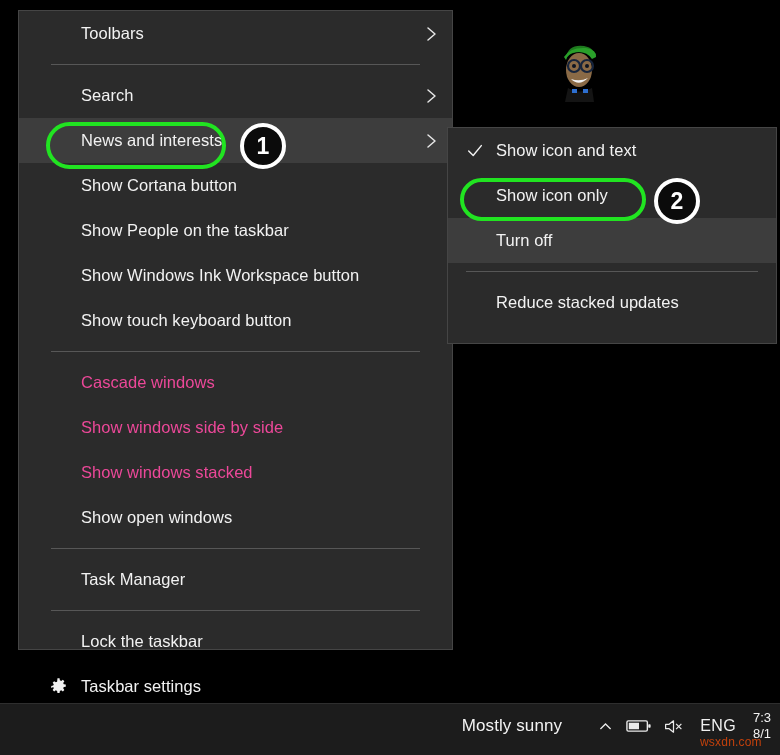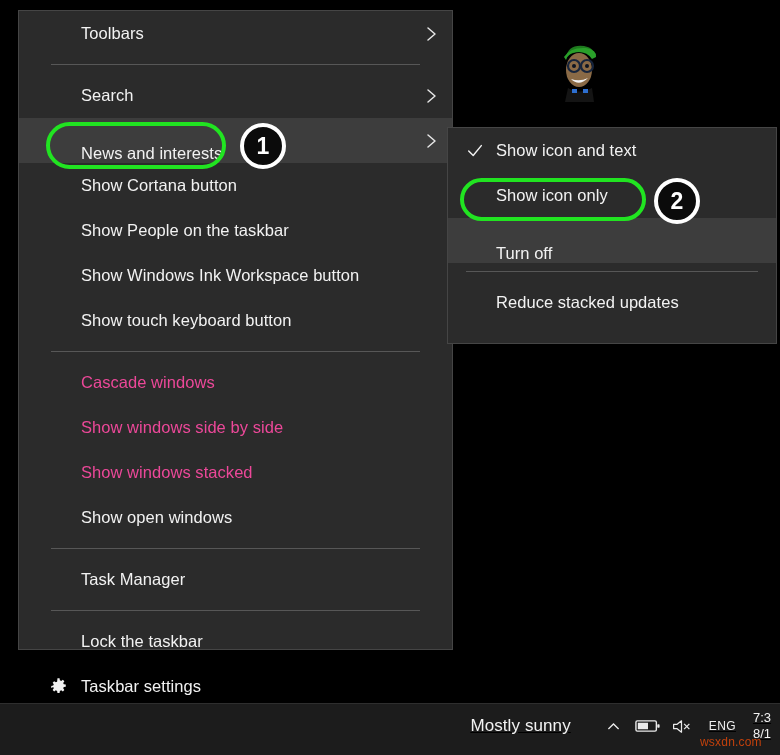--- a/index.html
+++ b/index.html
@@ -41,40 +41,39 @@
   }
   #taskbar-inner {
     position: absolute;
     right: 0;
     top: 0;
     height: 44px;
     display: flex;
     align-items: center;
     gap: 0px;
     padding-right: 2px;
-    text-decoration: underline;
   }
   .tb-weather-text {
     color: #f2f2f2;
     font-size: 17px;
     letter-spacing: 0.1px;
     margin-right: 26px;
     white-space: nowrap;
   }
   .tb-icon {
     width: 34px;
     height: 52px;
     display: flex;
     align-items: center;
     justify-content: center;
     color: #eaeaea;
   }
   .tb-lang {
     color: #f0f0f0;
-    font-size: 12px;
+    font-size: 16px;
     letter-spacing: 0.4px;
     padding: 0 8px 0 10px;
     white-space: nowrap;
   }
   .tb-clock {
     color: #f2f2f2;
     font-size: 13px;
     line-height: 16px;
     text-align: center;
     white-space: nowrap;
@@ -126,21 +125,21 @@
     color: #f2f2f2;
     font-size: 16.5px;
     letter-spacing: 0.05px;
     white-space: nowrap;
   }
   #sub-menu .menu-row {
     height: 45px;
     padding-left: 48px;
   }
   .menu-row.disabled { color: #ec4899; }
-  .menu-row.highlight { background: #3d3d3d; align-items: flex-end; }
+  .menu-row.highlight { background: #3d3d3d; }
 
   .menu-row .check {
     position: absolute;
     left: 28px;
     top: 50%;
     transform: translateY(-50%);
     width: 18px;
     height: 18px;
     color: #f2f2f2;
   }

